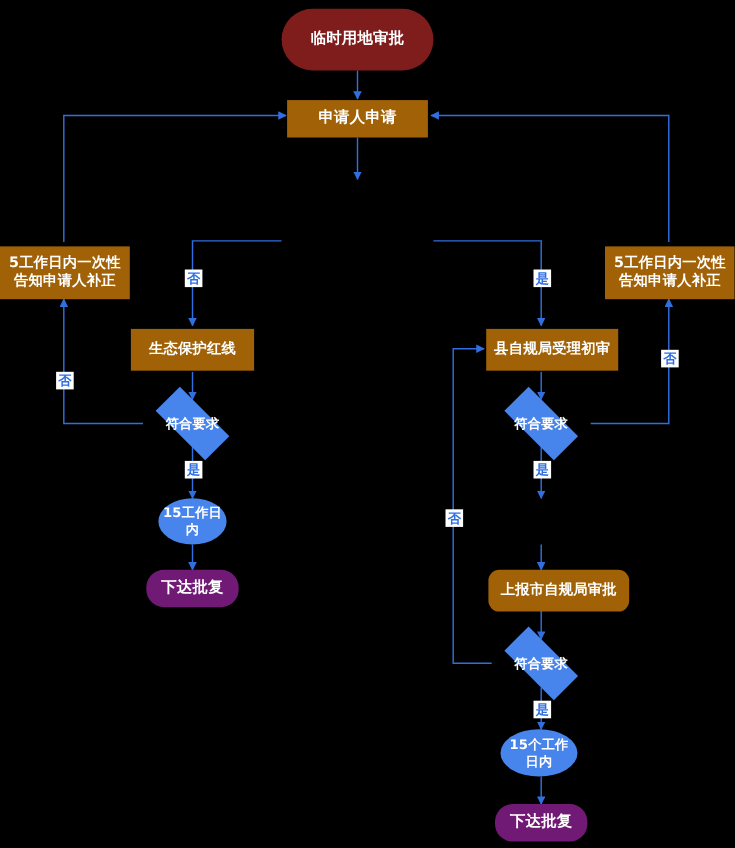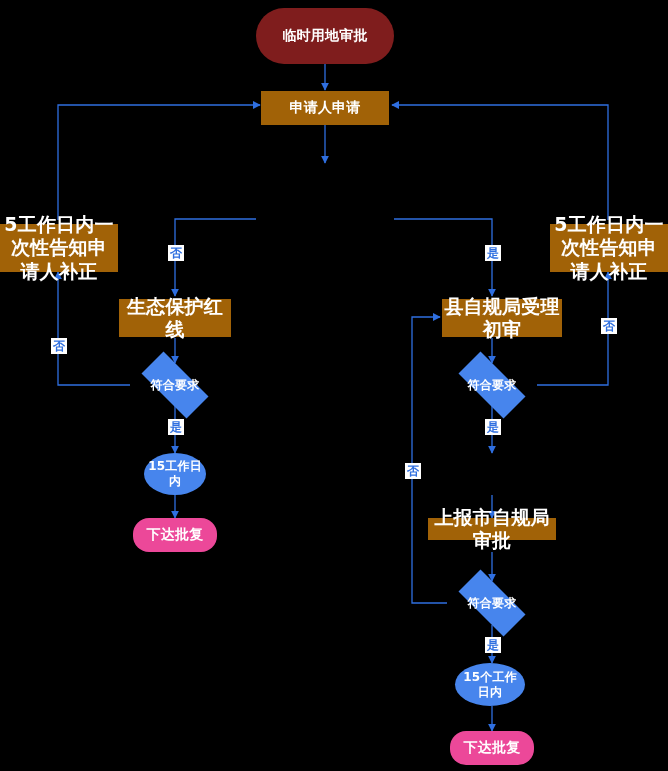--- a/index.html
+++ b/index.html
@@ -32,21 +32,21 @@
     color: #ffffff;
     font-weight: bold;
     line-height: 1.22;
     letter-spacing: 0.2px;
     z-index: 3;
   }
   .n-rect {
     background: #a16207;
   }
   .n-round {
-    background: #ec4899;
+    background: #701a75;
     border-radius: 16px;
   }
   .n-stadium {
     background: #7f1d1d;
     border-radius: 999px;
   }
   .n-ellipse {
     background: #4785ED;
     border-radius: 50%;
   }
@@ -74,21 +74,21 @@
     color: #2F6FE0;
     font-size: 12px;
     font-weight: bold;
     line-height: 14px;
     padding: 1px 1px;
     z-index: 4;
     text-align: center;
     font-family: "DejaVu Sans", "Liberation Sans", sans-serif;
   }
   .t12 { font-size: 12px; }
-  .t13 { font-size: 19px; }
+  .t13 { font-size: 13px; }
   .t14 { font-size: 14px; }
 </style>
 </head>
 <body>
 
 <div id="canvas">
 
   <svg id="edges" viewBox="0 0 668 771" xmlns="http://www.w3.org/2000/svg">
     <defs>
       <marker id="arrow" viewBox="0 0 10 10" refX="9" refY="5" markerWidth="6" markerHeight="6" orient="auto-start-reverse">
@@ -172,21 +172,21 @@
 
   <div class="node n-ellipse t12" style="left:144px; top:453px; width:62px; height:42px; padding:0 4px;">
     <span>15工作日内</span>
   </div>
 
 
   <div class="node n-round t14" style="left:133px; top:518px; width:84px; height:34px;">
     <span>下达批复</span>
   </div>
 
-  <div class="node n-rect t13" style="left:428px; top:518px; width:128px; height:22px;">
+  <div class="node n-rect t13" style="left:444px; top:518px; width:128px; height:38px;border-radius:10px;">
     <span>上报市自规局审批</span>
   </div>
 
   <div class="node n-diamond t12" style="left:447px; top:581px; width:90px; height:44px;">
     <span class="dia-shape"></span>
     <span class="dia-text">符合要求</span>
   </div>
 
   <div class="node n-ellipse t12" style="left:455px; top:663px; width:70px; height:43px; padding:0 6px;">
     <span>15个工作日内</span>

